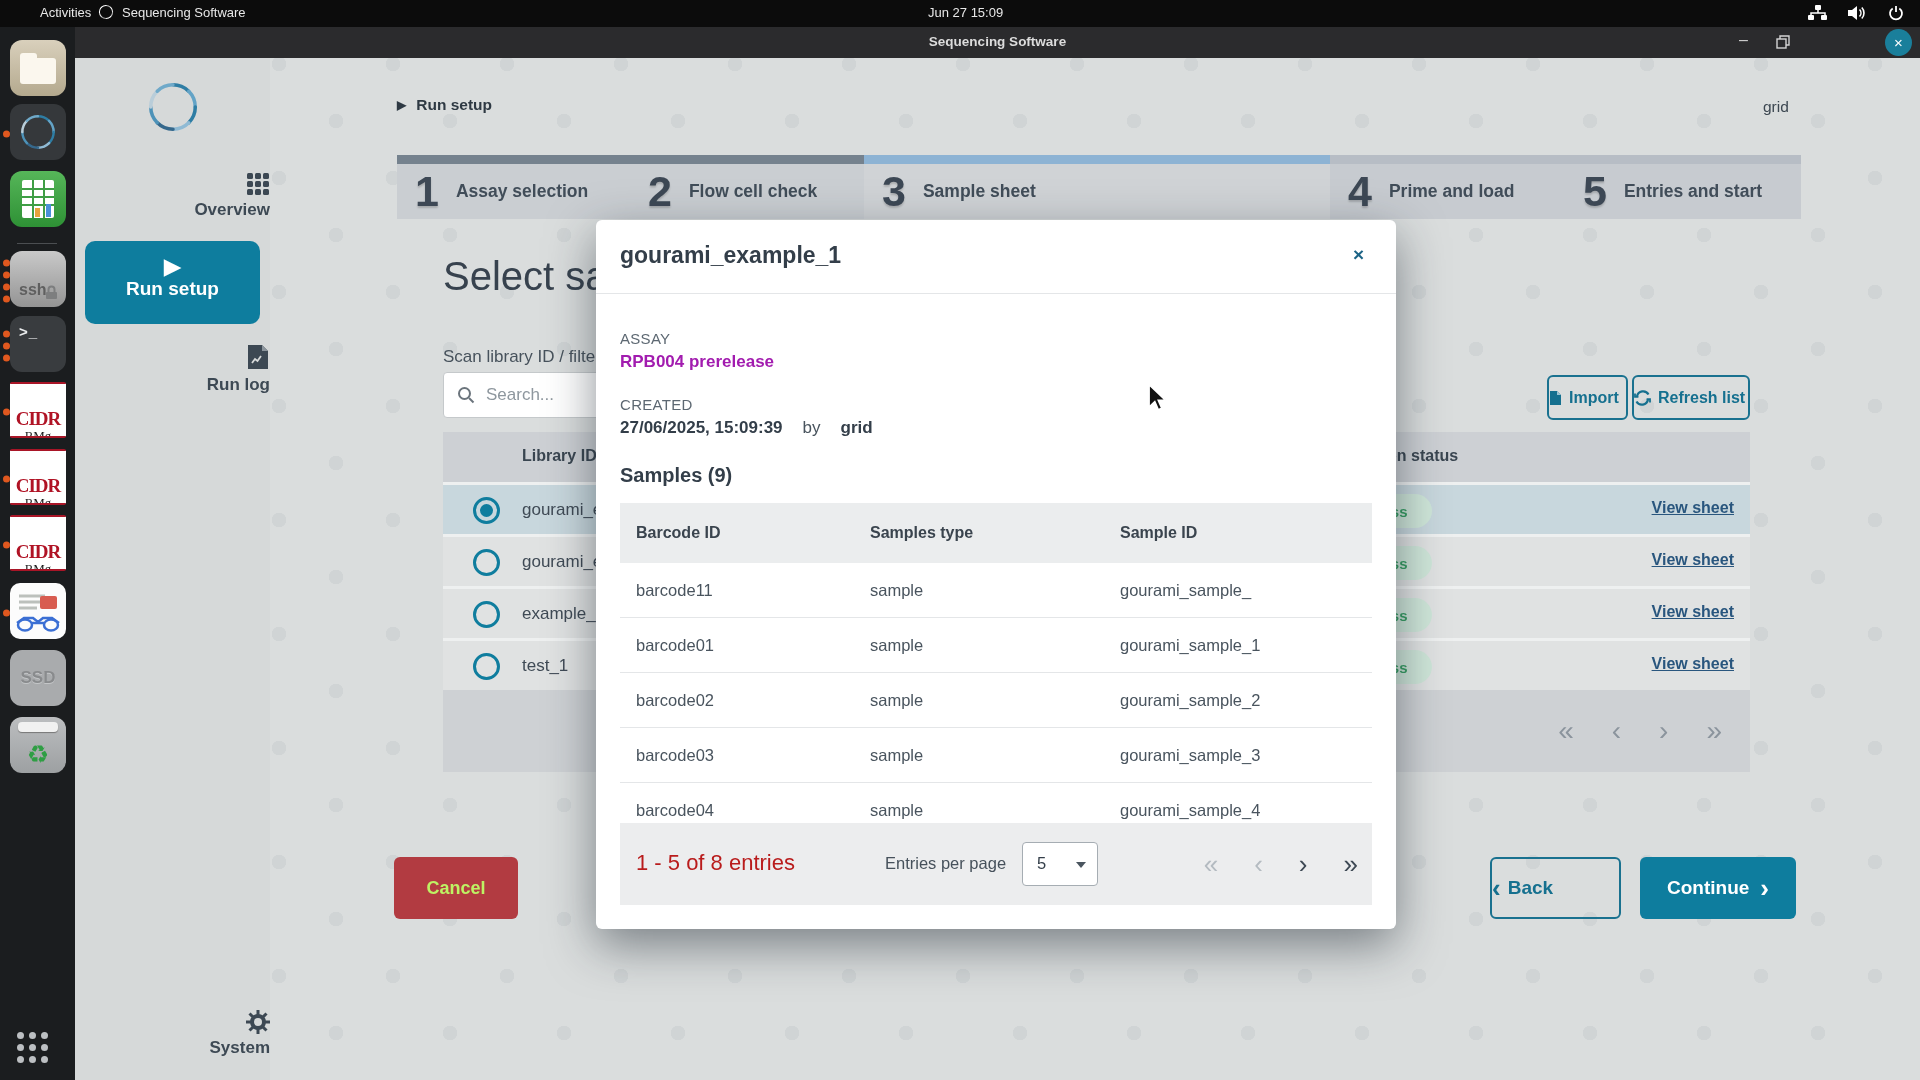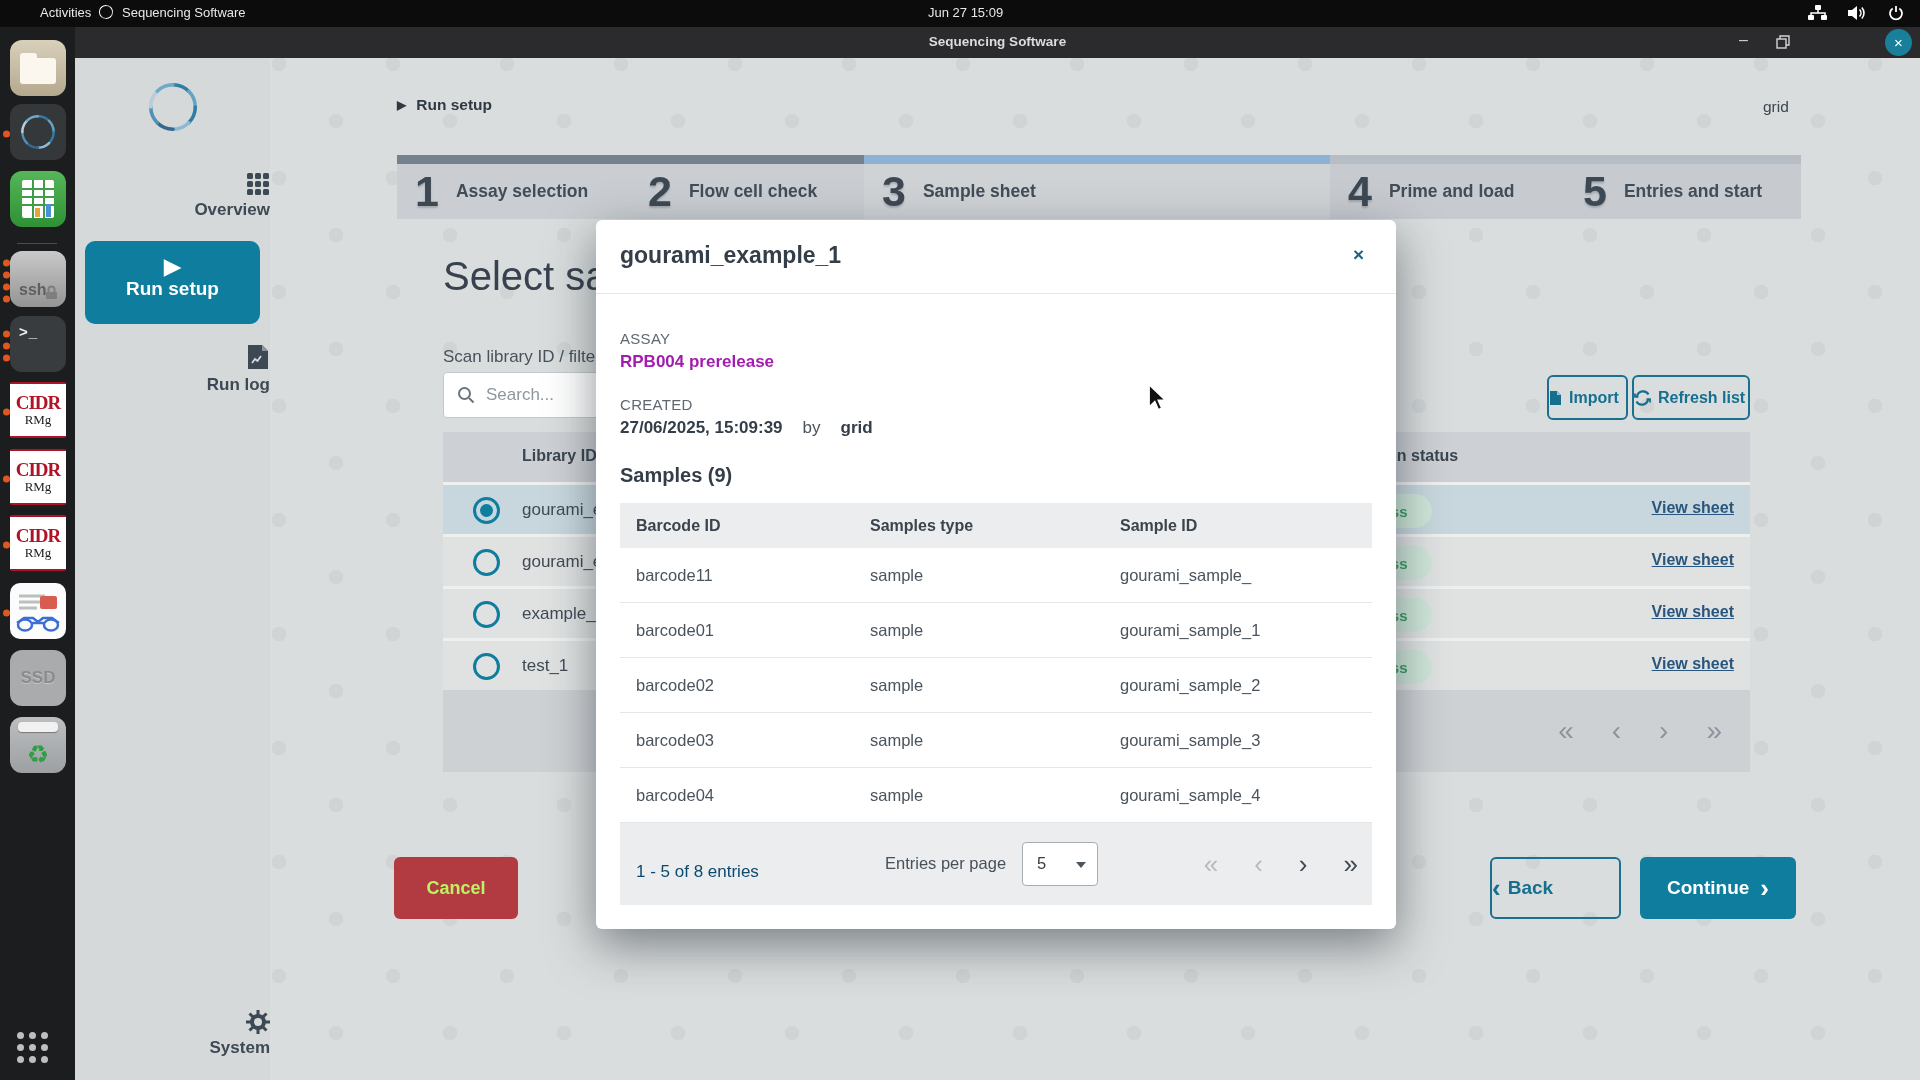--- a/index.html
+++ b/index.html
@@ -29,21 +29,21 @@
 .t-files::before{content:"";position:absolute;left:10px;top:13px;width:17px;height:9px;border-radius:3px 3px 0 0;background:#fbf7ee}
 .t-files::after{content:"";position:absolute;left:10px;top:18px;width:36px;height:26px;border-radius:3px;background:#fbf7ee}
 .t-seq{background:#35383b;display:flex;align-items:center;justify-content:center}
 .t-calc{background:linear-gradient(#56b659,#2e9135)}
 .t-ssh{background:linear-gradient(#c9c9c9,#949494);color:#5f5f5f;font-weight:bold;font-size:16px}
 .t-ssh span{position:absolute;left:9px;bottom:8px}
 .t-ssh svg{position:absolute;right:7px;bottom:7px}
 .t-term{background:#393c3f;color:#eceeef;font-weight:bold;font-size:15px}
 .t-term span{position:absolute;left:9px;top:7px;letter-spacing:1px}
 .t-cidr{background:#fff;border-radius:2px;border-top:2px solid #a91527;border-bottom:2px solid #a91527;text-align:center}
-.cidr1{display:block;margin-top:8px;font-family:"Liberation Serif",serif;font-weight:bold;font-size:19px;color:#b01325;letter-spacing:-1px}
+.cidr1{display:block;margin-top:24px;font-family:"Liberation Serif",serif;font-weight:bold;font-size:19px;color:#b01325;letter-spacing:-1px}
 .cidr2{display:block;font-family:"Liberation Serif",serif;font-size:13px;color:#1c1c1c;margin-top:-2px}
 .t-doc{background:#fcfcfc;border-radius:10px}
 .t-ssd{background:#a9abad;display:flex;align-items:center;justify-content:center;font-weight:bold;font-size:17px;color:#898b8d;
   text-shadow:0 1px 0 #c4c6c8}
 .t-trash{background:linear-gradient(#bcbec0,#9da0a2)}
 .t-trash .lid{position:absolute;left:8px;top:5px;width:40px;height:10px;border-radius:4px;background:#f1f1f1;box-shadow:0 1px 1px #777}
 .t-trash .rec{position:absolute;left:0;right:0;bottom:4px;text-align:center;font-size:25px;color:#2f9e44}
 .dock-sep{position:absolute;left:17px;width:40px;height:1px;background:#4b4e51}
 .app-grid{position:absolute;left:17px;display:grid;grid-template-columns:repeat(3,7px);grid-gap:5px}
 .app-grid i{width:7px;height:7px;border-radius:50%;background:#bcbfc2}
@@ -109,25 +109,25 @@
   box-shadow:0 16px 48px rgba(25,35,45,.5);z-index:10}
 .m-title{position:absolute;left:24px;top:22px;font-size:23px;font-weight:bold;color:#333e49}
 .m-close{position:absolute;right:32px;top:24px;font-size:19px;font-weight:bold;color:#1d6486}
 .m-div{position:absolute;left:0;top:73px;width:100%;height:1px;background:#e4e6e8}
 .m-lab{position:absolute;left:24px;font-size:15px;color:#5d6872;letter-spacing:.3px}
 .m-val{position:absolute;left:24px;font-weight:bold;font-size:17px;color:#a21caf}
 .m-created{position:absolute;left:24px;top:198px;font-size:17px;color:#49545e;display:flex;gap:20px}
 .m-created b{color:#333e49}
 .m-samples{position:absolute;left:24px;top:244px;font-size:20px;font-weight:bold;color:#333e49}
 .mt{position:absolute;left:24px;top:283px;width:752px}
-.mt-head{display:flex;height:45px;background:#ebedee;align-items:center;font-weight:bold;font-size:16px;color:#3a444e}
+.mt-head{display:flex;height:60px;background:#ebedee;align-items:center;font-weight:bold;font-size:16px;color:#3a444e}
 .mt-row{display:flex;height:55px;background:#fff;align-items:center;border-bottom:1px solid #e4e6e8;font-size:16.5px;color:#49545e}
 .mc1{width:250px;padding-left:16px}.mc2{width:250px}.mc3{flex:1}
 .m-foot{position:absolute;left:24px;top:603px;width:752px;height:82px;background:#ecedee}
-.m-range{position:absolute;left:16px;top:39px;font-size:17px;color:#0c4a6e}
+.m-range{position:absolute;left:16px;top:27px;font-size:22px;color:#b91c1c}
 .m-pplab{position:absolute;left:265px;top:31px;font-size:16.5px;color:#46515b}
 .m-select{position:absolute;left:402px;top:19px;width:76px;height:44px;background:#fff;border:1px solid #a6adb3;border-radius:4px}
 .m-select .v{position:absolute;left:14px;top:11px;font-size:16.5px;color:#333e49}
 .m-select .caret{position:absolute;right:11px;top:19px;width:0;height:0;border-left:5px solid transparent;border-right:5px solid transparent;border-top:6px solid #4a555f}
 .m-arrows{position:absolute;right:14px;top:0;height:82px;display:flex;align-items:center;gap:36px}
 .m-arrows span{font-size:26px}
 .pg-off{color:#b4bbc1}.pg-on{color:#3e4954}
 .cursor{position:absolute;left:1146px;top:383px;z-index:50}
 </style>
 </head>

